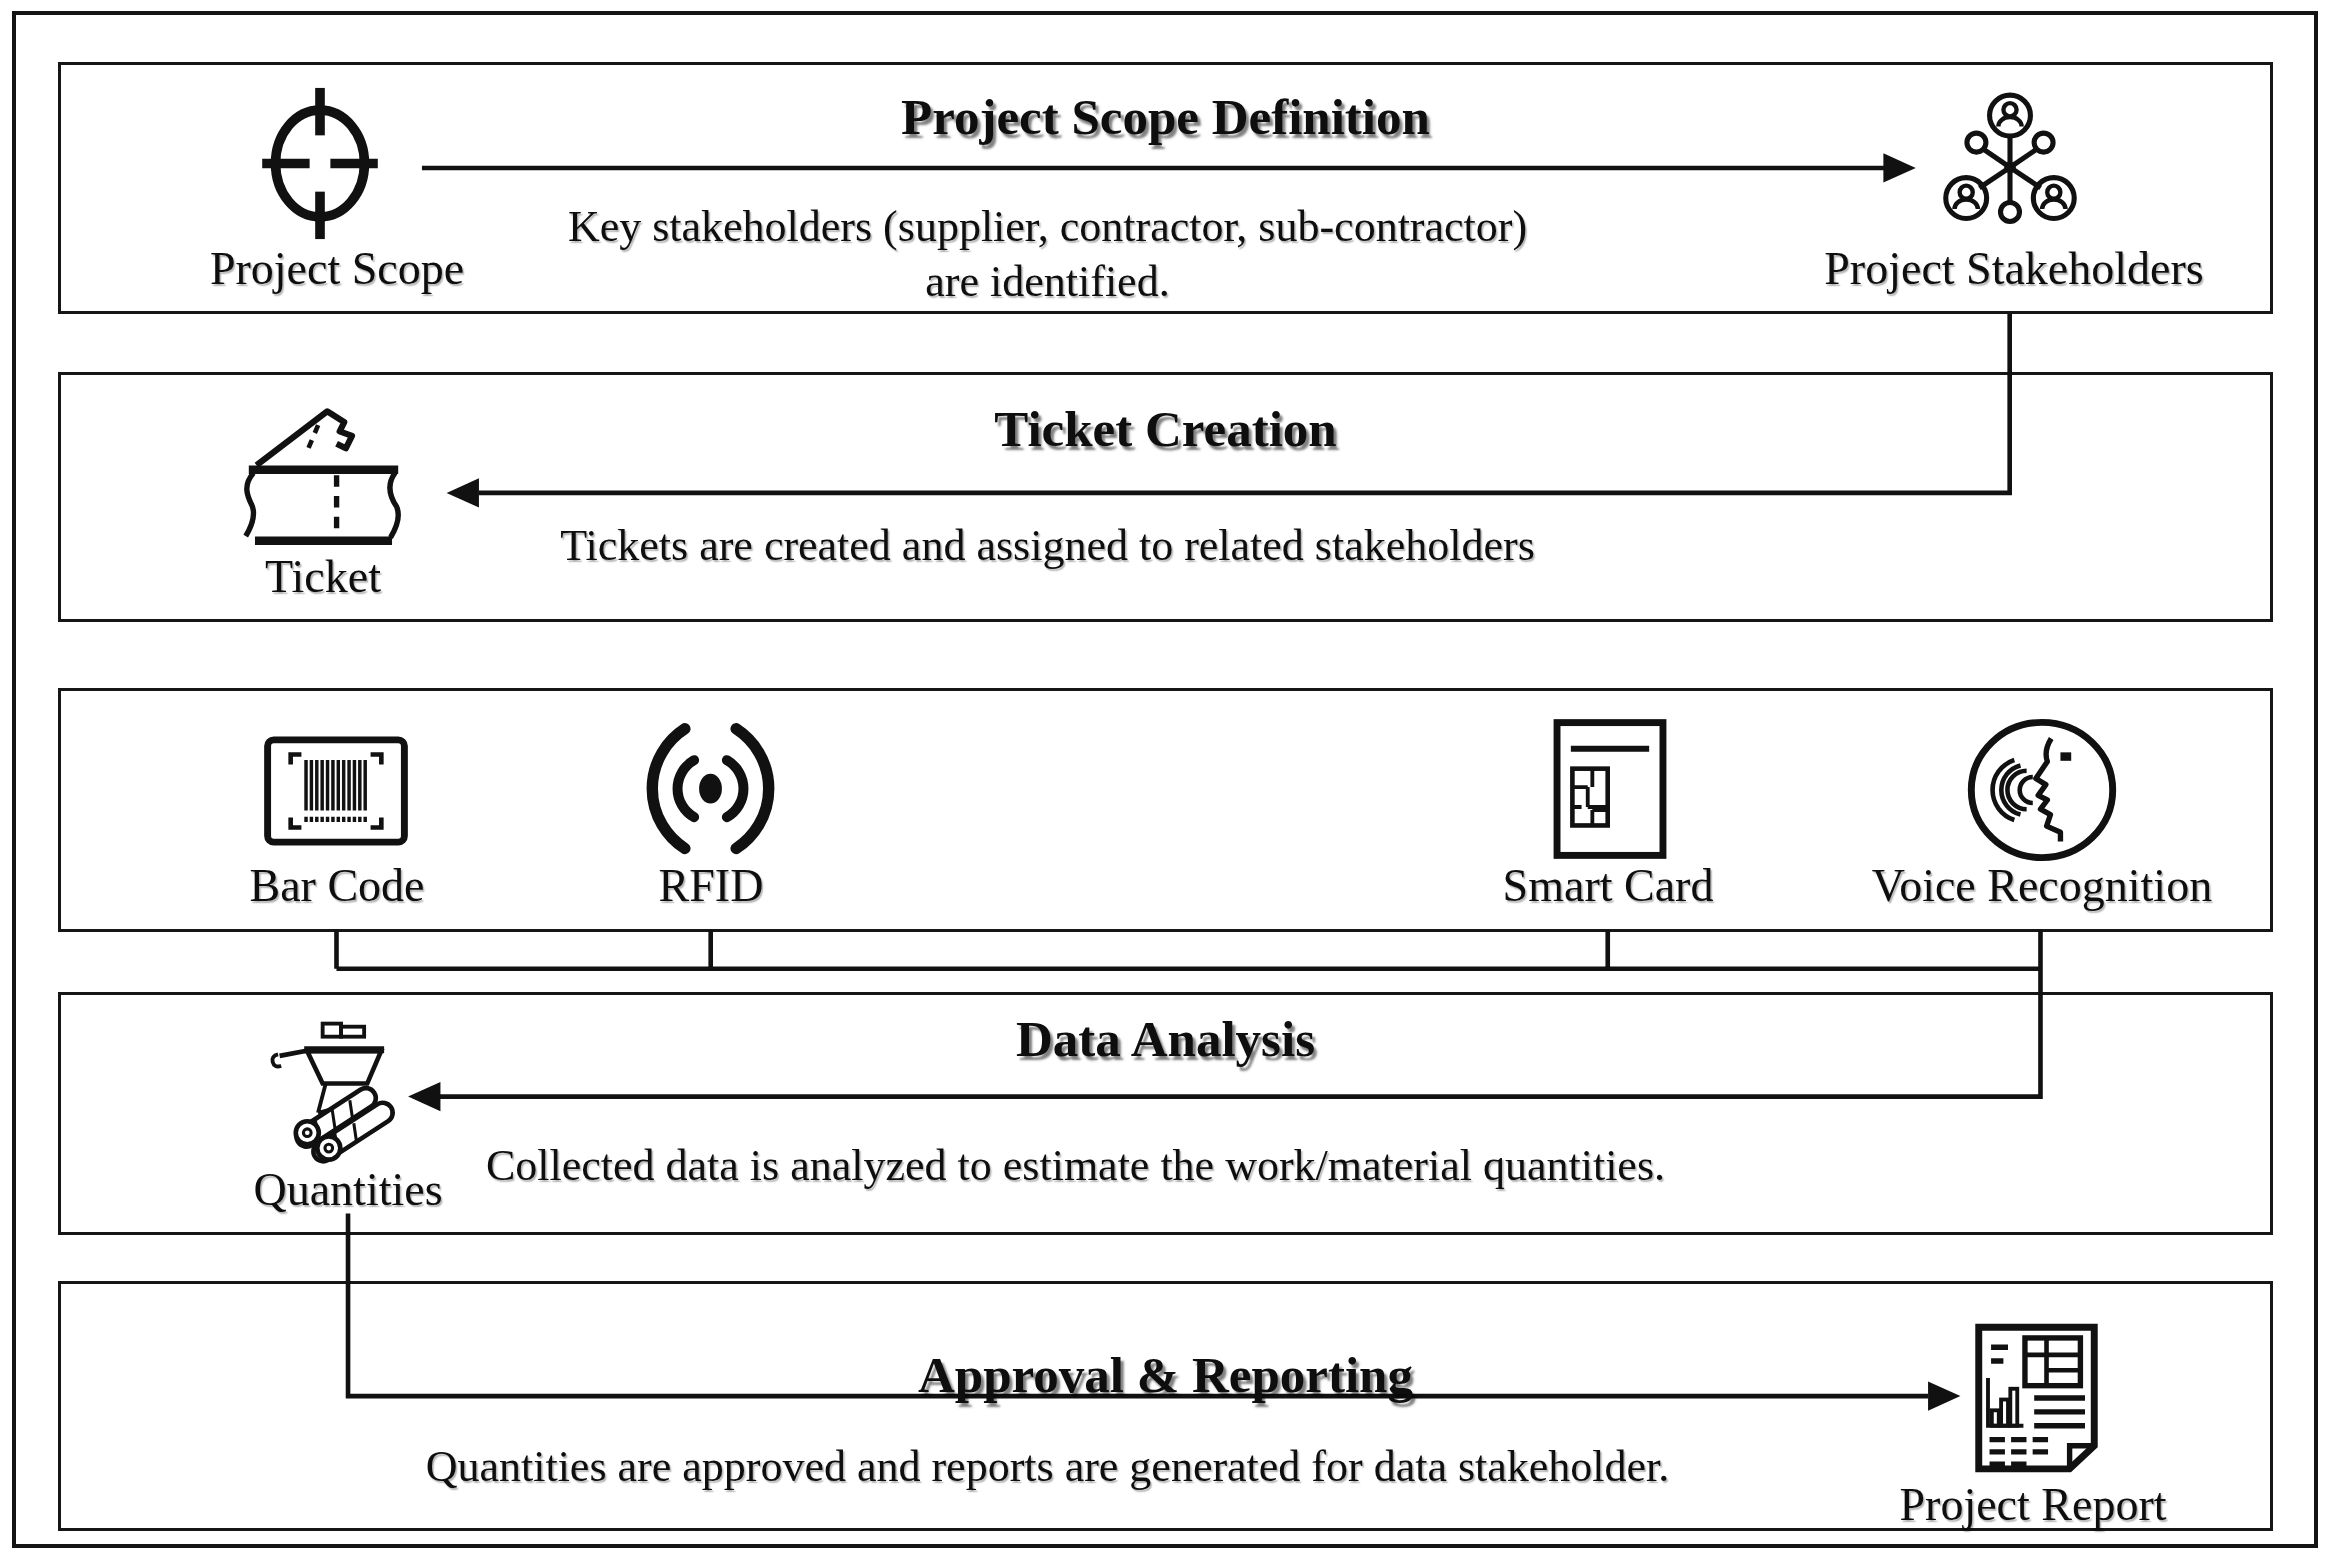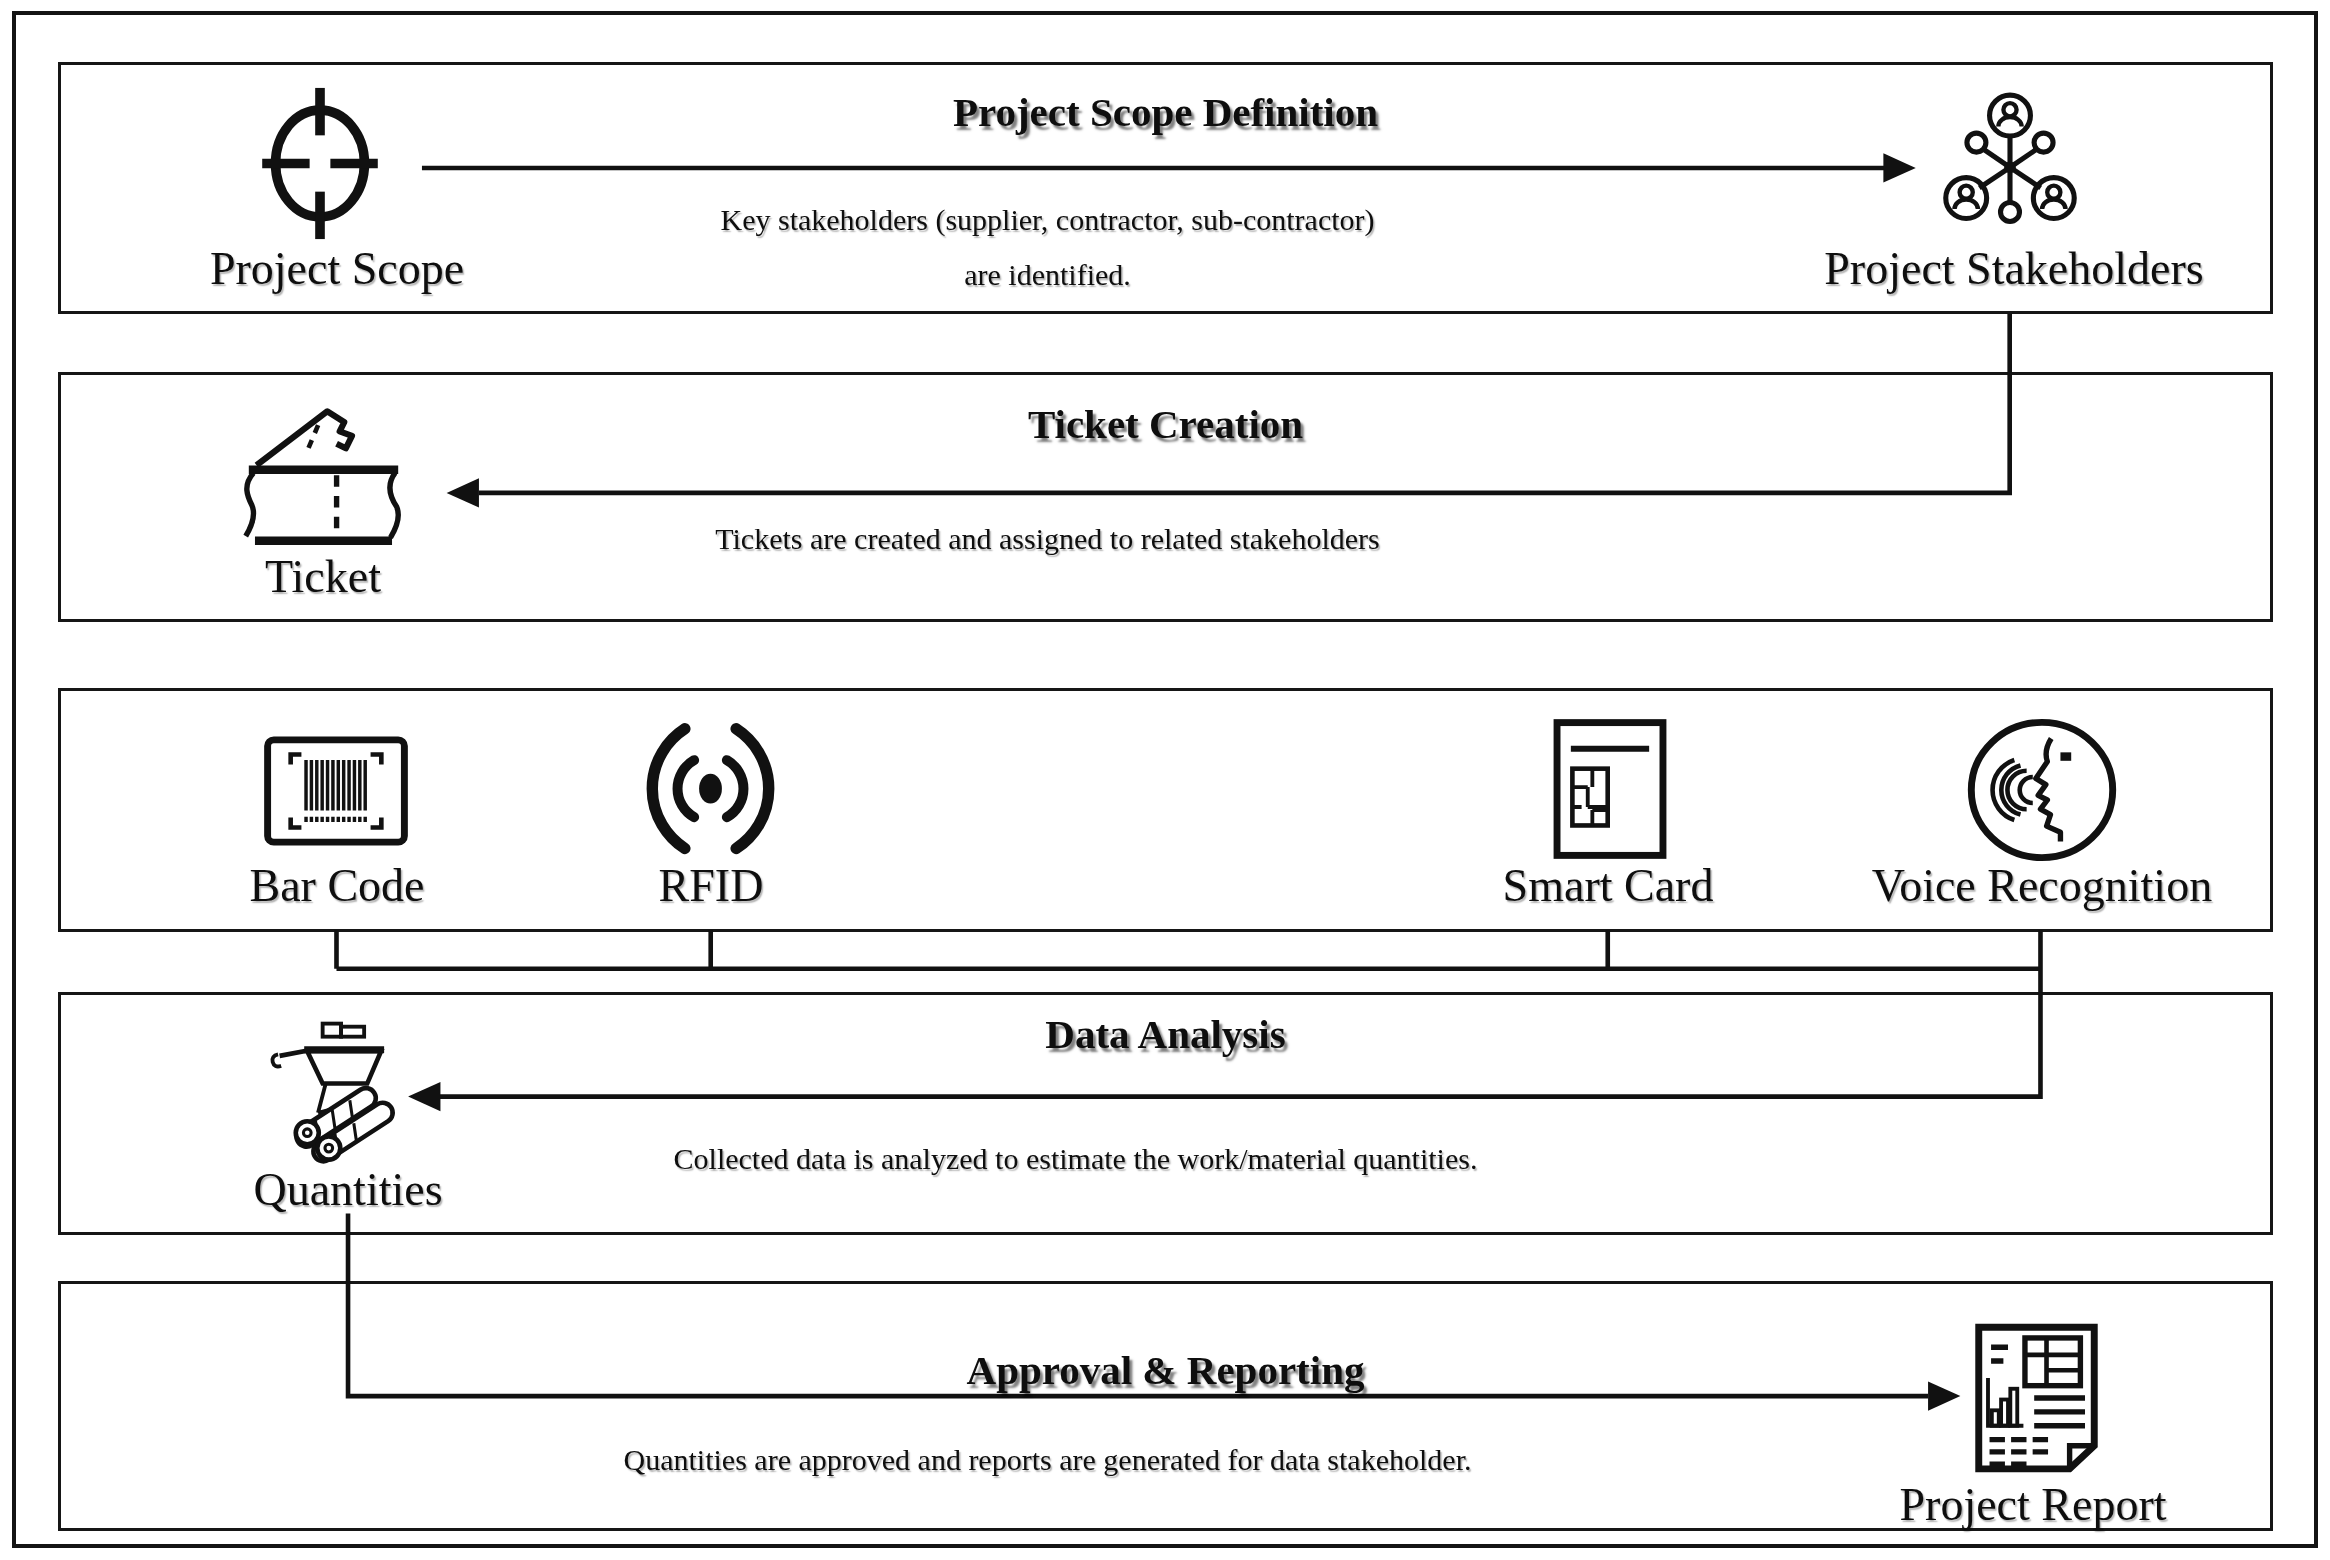--- a/index.html
+++ b/index.html
@@ -10,26 +10,26 @@
        border:4.6px solid #141414;box-sizing:border-box;z-index:0;}
   .stage-box{position:absolute;left:58px;width:2215px;border:3.1px solid #161616;
        box-sizing:border-box;background:transparent;z-index:1;}
   #box-1{top:62px;height:252px;}
   #box-2{top:372px;height:250px;}
   #box-3{top:688px;height:244px;}
   #box-4{top:992px;height:243px;}
   #box-5{top:1281px;height:250px;}
   .connector-layer{position:absolute;left:0;top:0;width:2330px;height:1561px;z-index:2;}
   .stage-title{position:absolute;left:58px;width:2215px;text-align:center;
-       font-weight:bold;font-size:41px;line-height:1;z-index:3;white-space:nowrap;
+       font-weight:bold;font-size:51px;line-height:1;z-index:3;white-space:nowrap;
        text-shadow:3.1px 3.9px 2.3px rgba(0,0,0,0.5);}
   #title-1{top:92px;} #title-2{top:404px;} #title-3{top:718px;}
   #title-4{top:1014px;} #title-5{top:1318px;margin-top:32px;}
   .stage-desc{position:absolute;left:58px;width:1979px;text-align:center;
-       font-size:30px;line-height:1;z-index:3;white-space:nowrap;
+       font-size:44px;line-height:1;z-index:3;white-space:nowrap;
        text-shadow:1.5px 2.3px 1.5px rgba(0,0,0,0.3);}
   #desc-1a{top:205px;} #desc-1b{top:260px;} #desc-2{top:524px;}
   #desc-4{top:1144px;padding-left:28px;} #desc-5{top:1445px;}
   .item-label{position:absolute;transform:translateX(-50%);white-space:nowrap;
        font-size:46px;line-height:1;z-index:3;text-shadow:1.5px 2.3px 1.5px rgba(0,0,0,0.3);}
   .icon{position:absolute;z-index:3;}
   .icon svg{display:block;width:100%;height:100%;}
 </style>
 </head>
 <body>

